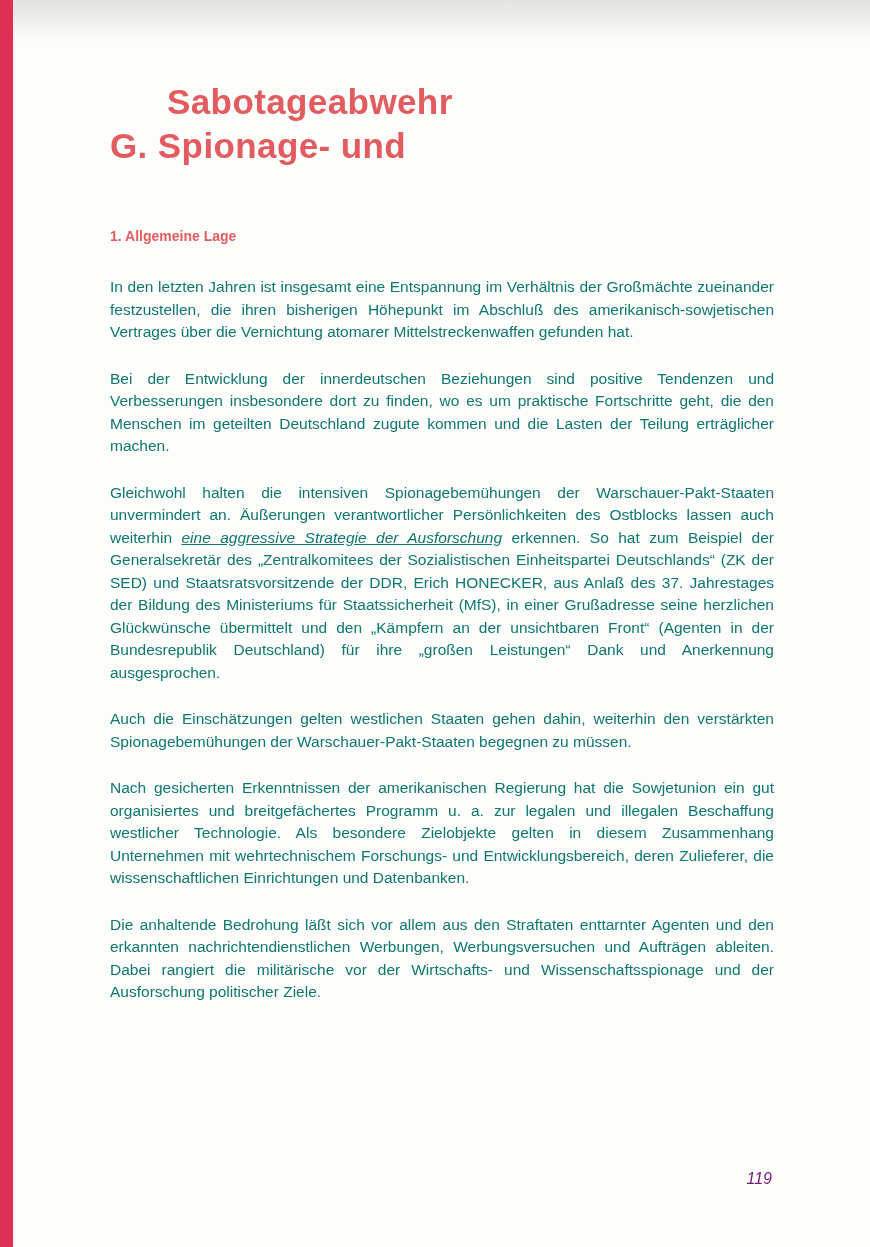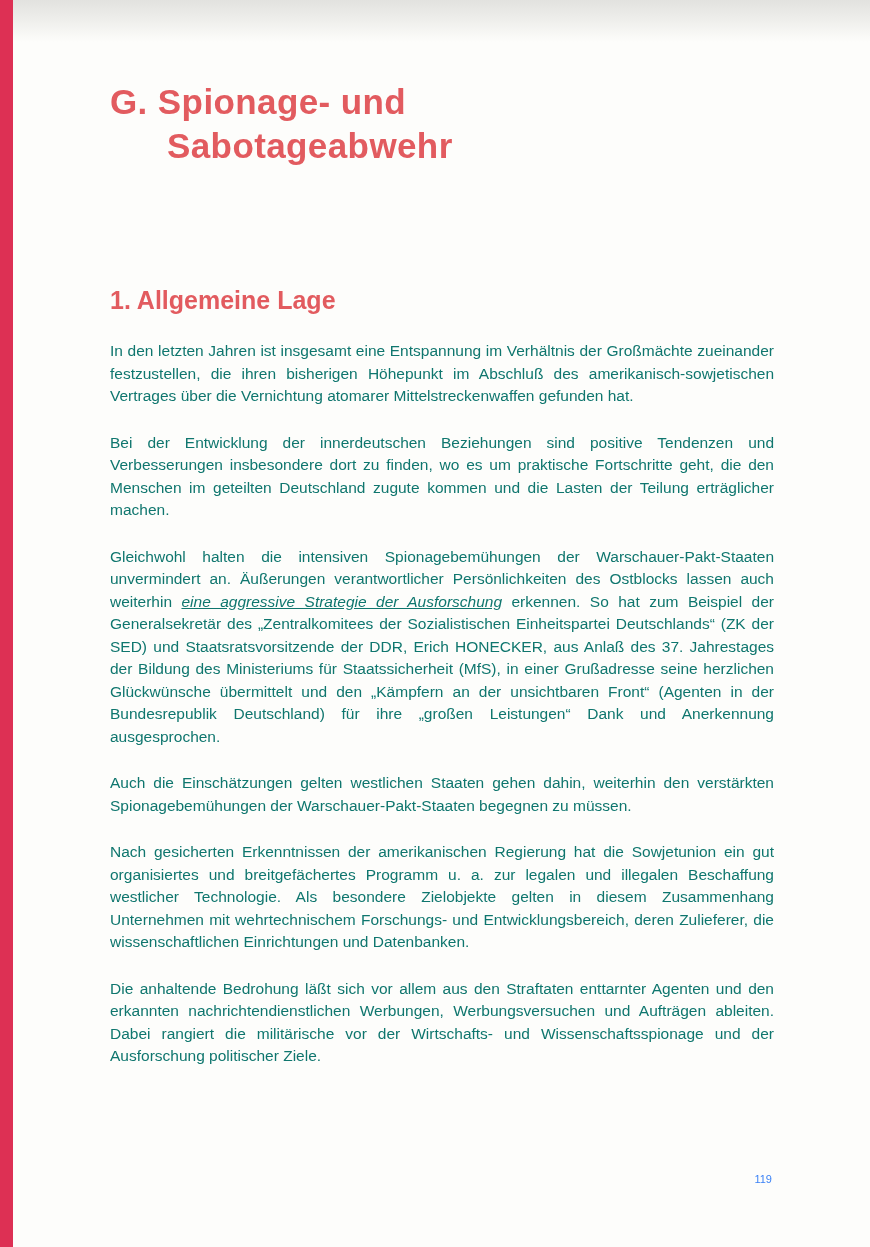--- a/index.html
+++ b/index.html
@@ -40,55 +40,56 @@
     font-weight: bold;
     font-size: 35px;
     line-height: 44px;
     letter-spacing: 0.4px;
   }
   .title .line { display: block; }
   .title .line2 { margin-left: 57px; }
   .section-heading {
     color: #e25b5f;
     font-weight: bold;
-    font-size: 25px;
+    font-size: 14px;
     line-height: 24px;
-    margin-top: 120px;
+    margin-top: 56px;
   }
   .body-text p {
     font-size: 15.5px;
     line-height: 22.5px;
     color: #0f766e;
     text-align: justify;
     margin-top: 24px;
     hyphens: auto;
   }
   .body-text p.first { margin-top: 28px; }
   .body-text em { font-style: italic; text-decoration: underline; }
   .page-number {
     position: absolute;
     right: 98px;
     bottom: 58px;
-    font-size: 11px;
+    font-size: 16px;
     line-height: 20px;
-    color: #3b82f6;
+    color: #701a75;
+    font-style: italic;
   }
 </style>
 </head>
 <body>
 
 <div class="page">
   <div class="scan-top-shadow"></div>
   <div class="spine-stripe"></div>
 
   <div class="content">
 
     <h1 class="title">
+      <span class="line line2">Sabotageabwehr</span>
       <span class="line line1">G. Spionage- und</span>
-      <span class="line line2">Sabotageabwehr</span>
     </h1>
 
     <h2 class="section-heading">1. Allgemeine Lage</h2>
 
     <div class="body-text">
       <p class="first">In den letzten Jahren ist insgesamt eine Entspannung im Verhältnis der Großmächte zueinander festzustellen, die ihren bisherigen Höhepunkt im Abschluß des amerikanisch-sowjetischen Vertrages über die Vernichtung atomarer Mittelstreckenwaffen gefunden hat.</p>
       <p>Bei der Entwicklung der innerdeutschen Beziehungen sind positive Tendenzen und Verbesserungen insbesondere dort zu finden, wo es um praktische Fortschritte geht, die den Menschen im geteilten Deutschland zugute kommen und die Lasten der Teilung erträglicher machen.</p>
       <p><span>Gleichwohl halten die intensiven Spionagebemühungen der Warschauer-Pakt-Staaten unvermindert an. Äußerungen verantwortlicher Persönlichkeiten des Ostblocks lassen auch weiterhin </span><em>eine aggressive Strategie der Ausforschung</em><span> erkennen. So hat zum Beispiel der Generalsekretär des „Zentralkomitees der Sozialistischen Einheitspartei Deutschlands“ (ZK der SED) und Staatsratsvorsitzende der DDR, Erich HONECKER, aus Anlaß des 37. Jahrestages der Bildung des Ministeriums für Staatssicherheit (MfS), in einer Grußadresse seine herzlichen Glückwünsche übermittelt und den „Kämpfern an der unsichtbaren Front“ (Agenten in der Bundesrepublik Deutschland) für ihre „großen Leistungen“ Dank und Anerkennung ausgesprochen.</span></p>
       <p>Auch die Einschätzungen gelten westlichen Staaten gehen dahin, weiterhin den verstärkten Spionagebemühungen der Warschauer-Pakt-Staaten begegnen zu müssen.</p>
       <p>Nach gesicherten Erkenntnissen der amerikanischen Regierung hat die Sowjetunion ein gut organisiertes und breitgefächertes Programm u. a. zur legalen und illegalen Beschaffung westlicher Technologie. Als besondere Zielobjekte gelten in diesem Zusammenhang Unternehmen mit wehrtechnischem Forschungs- und Entwicklungsbereich, deren Zulieferer, die wissenschaftlichen Einrichtungen und Datenbanken.</p>

